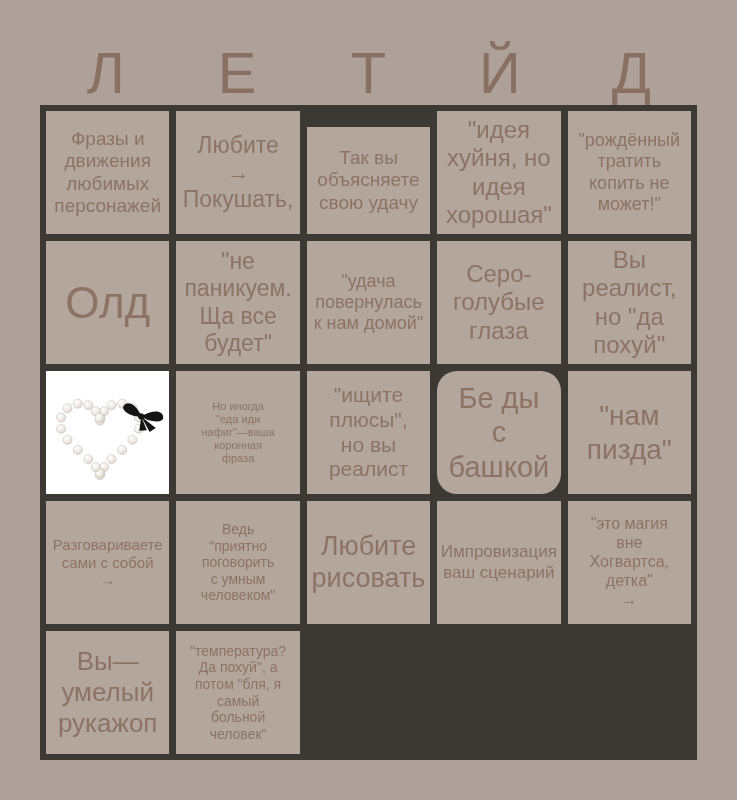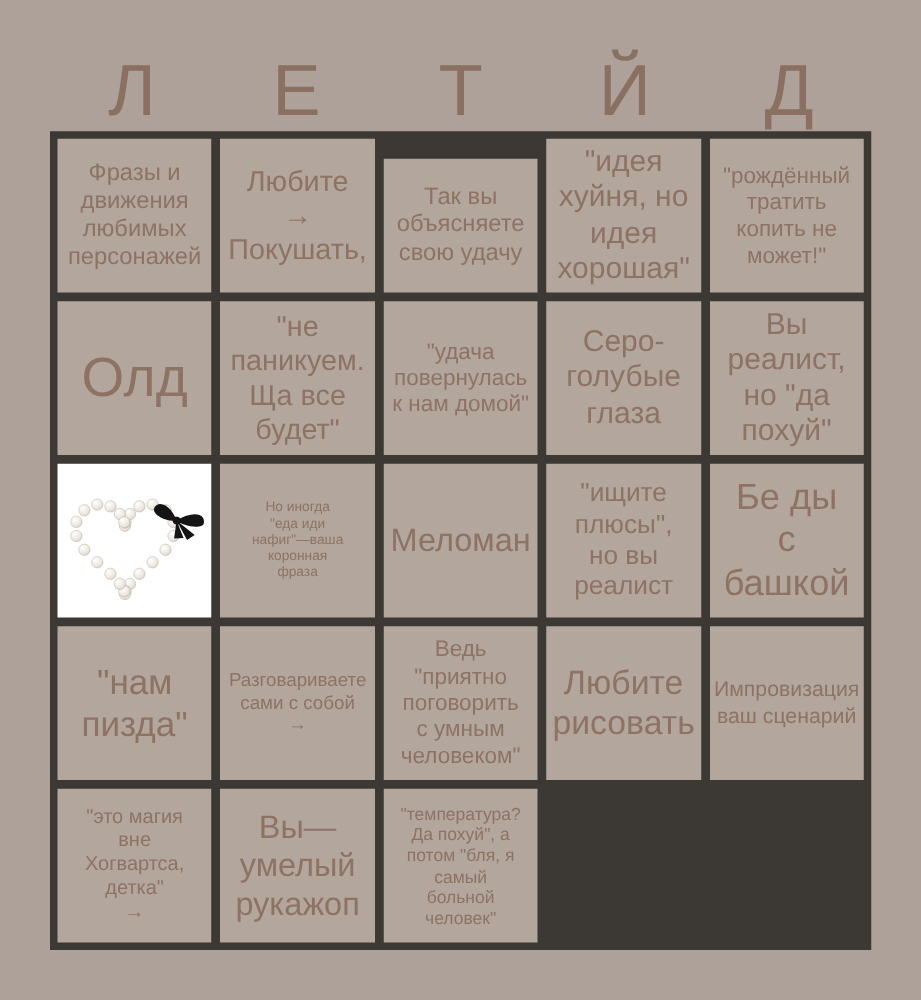--- a/index.html
+++ b/index.html
@@ -128,34 +128,33 @@
       <path d="M0,0 L1,14 L8,12 Z"></path>
       <circle cx="0" cy="0" r="3"></circle>
     </g>
   </svg>
 </div>
     <div class="cell" style="font-size: 11px;">Но иногда
 "еда иди
 нафиг"—ваша
 коронная
 фраза</div>
-    <div class="cell" style="font-size: 26px;">Меломан</div>
     <div class="cell" style="font-size: 21px;">"ищите
 плюсы",
 но вы
 реалист</div>
-    <div class="cell" style="font-size: 29px;">Бе ды
+    <div class="cell" style="font-size: 29px; border-radius: 20px;">Бе ды
 с
 башкой</div>
     <div class="cell" style="font-size: 28px;">"нам
 пизда"</div>
     <div class="cell" style="font-size: 15px;">Разговариваете
 сами с собой
 →</div>
-    <div class="cell" style="font-size: 18px; text-align: center;">Ведь
+    <div class="cell" style="font-size: 14px; text-align: center;">Ведь
 "приятно
 поговорить
 с умным
 человеком"</div>
     <div class="cell" style="font-size: 27px;">Любите
 рисовать</div>
     <div class="cell" style="font-size: 17px;">Импровизация
 ваш сценарий</div>
     <div class="cell" style="font-size: 16px;">"это магия
 вне

